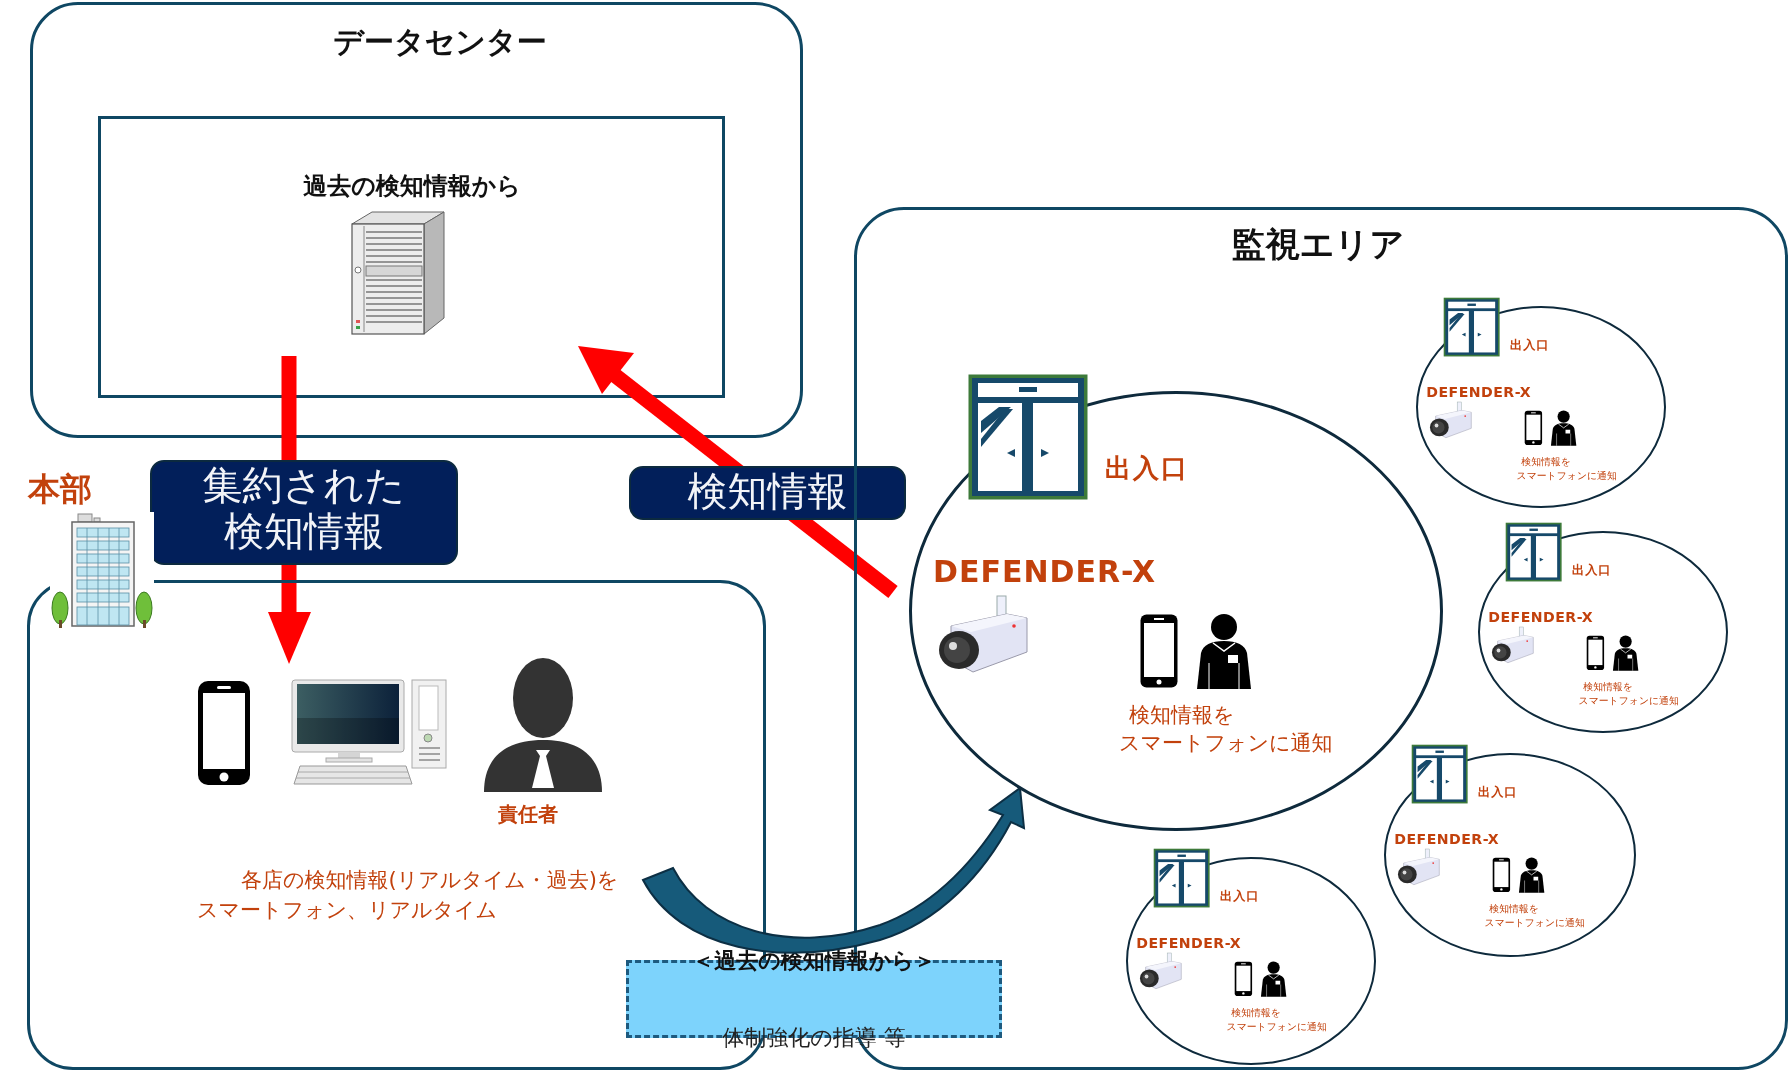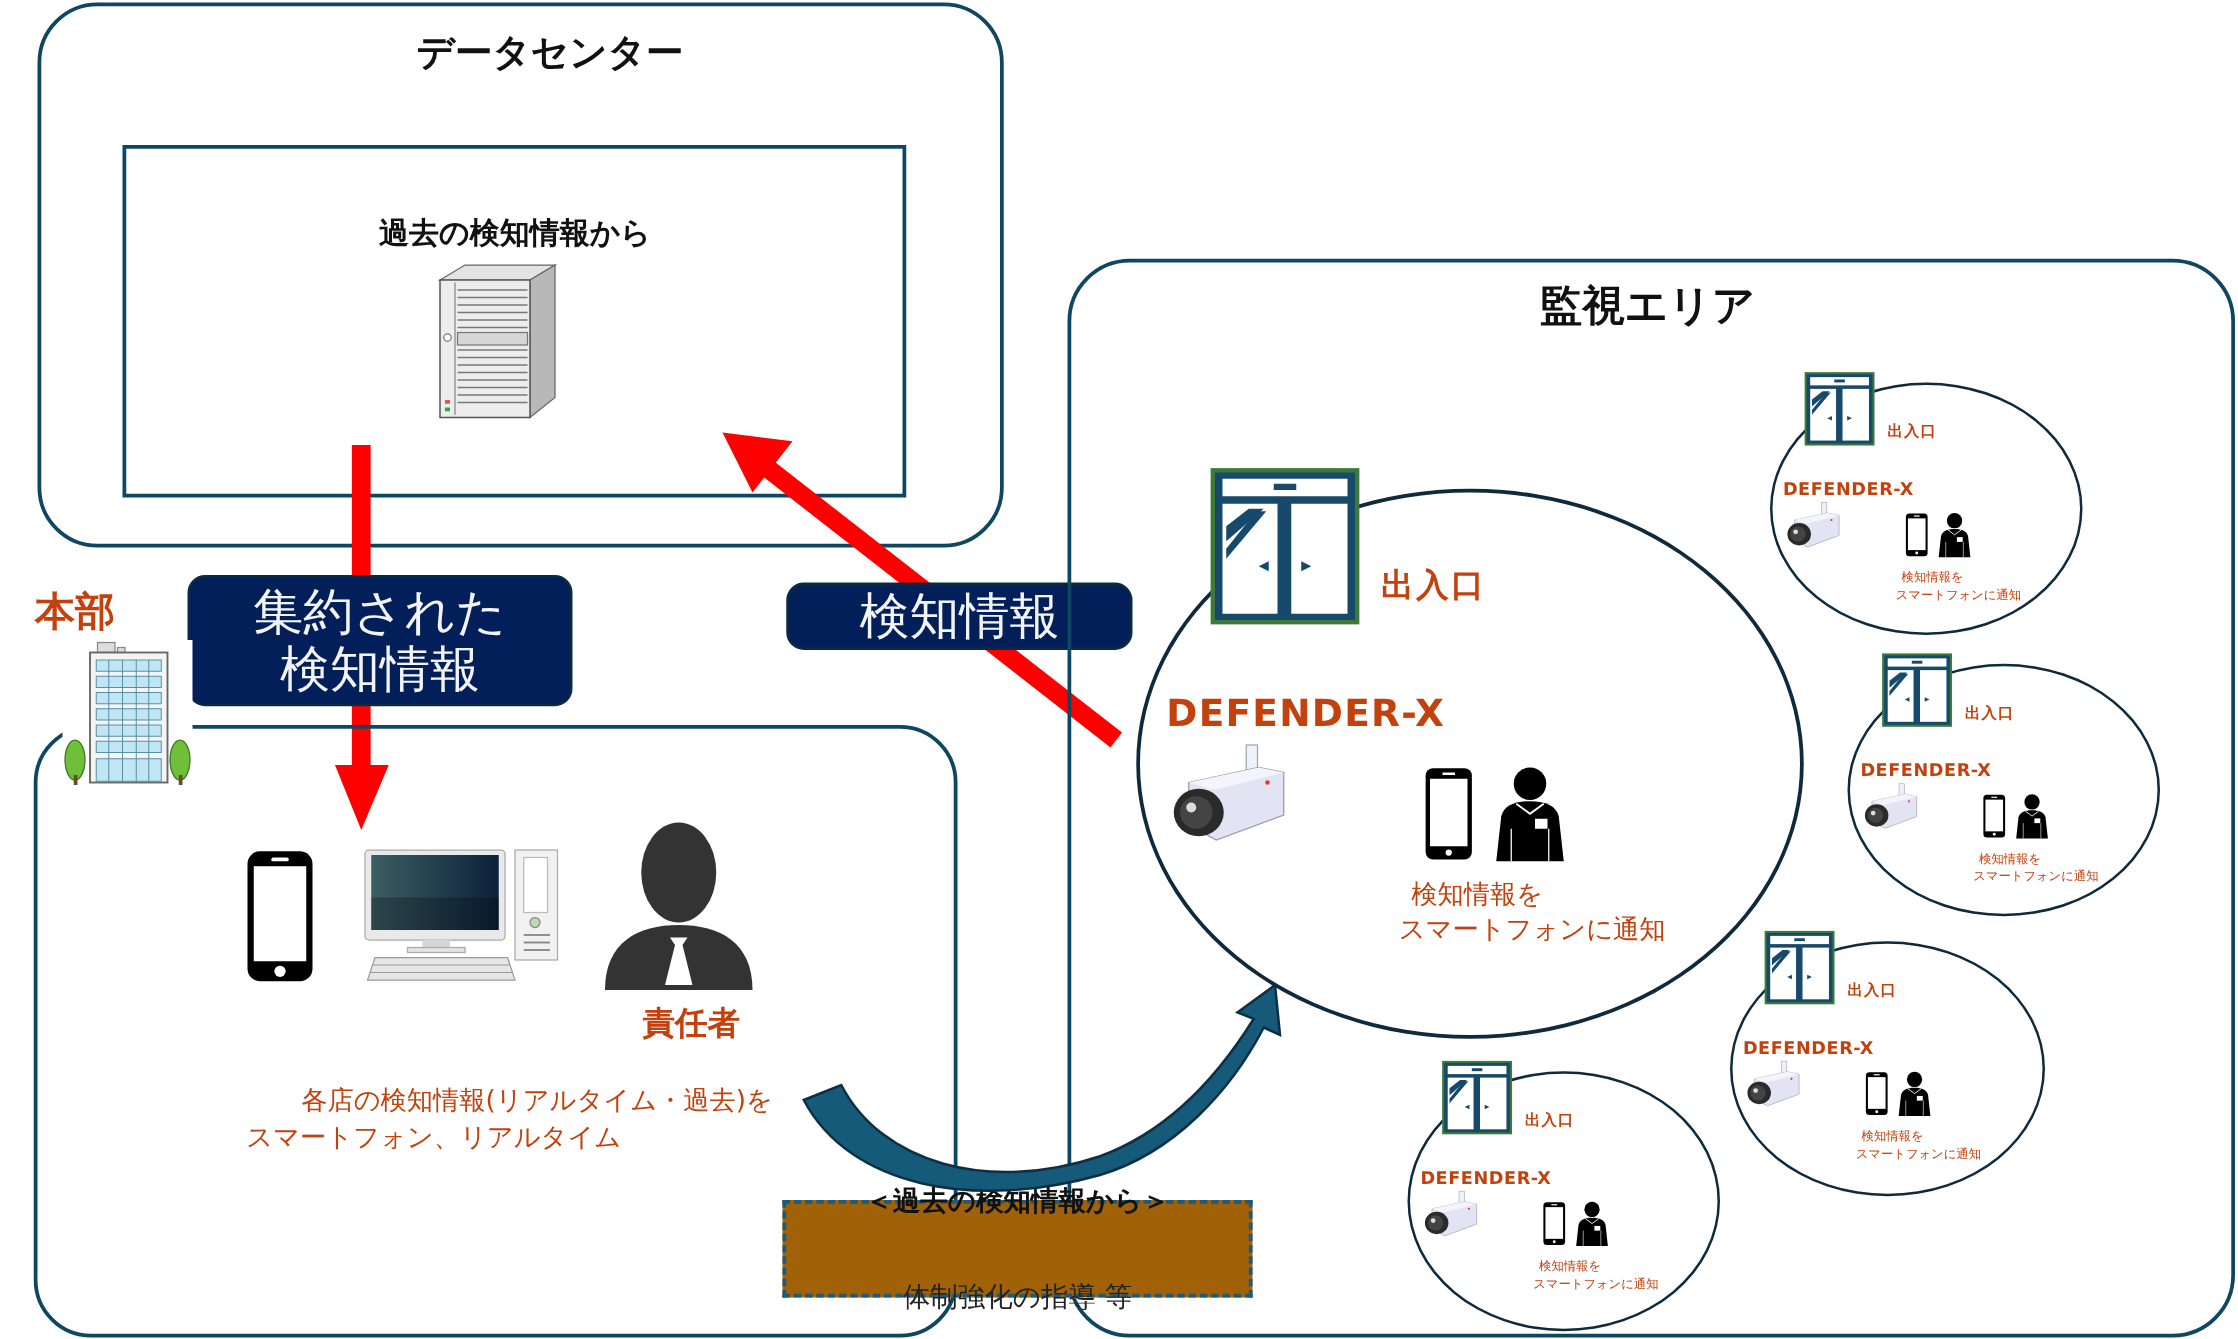--- a/index.html
+++ b/index.html
@@ -2,25 +2,25 @@
 <html><head>
 <meta charset="utf-8">
 <style>
   html, body { margin:0; padding:0; background:#ffffff; }
   body { width:1790px; height:1071px; position:relative; overflow:hidden;
          font-family:"DejaVu Sans","Liberation Sans",sans-serif; color:#000; }
   .abs { position:absolute; }
   .box { position:absolute; border:3px solid #0f4763; box-sizing:border-box; background:transparent; }
   .title { position:absolute; font-weight:bold; color:#111; white-space:nowrap; transform:translateX(-50%); }
   .lbl-dark { position:absolute; background:#021f5a; border:2px solid #0c2a3f; border-radius:14px; color:#f2f4f8;
-              box-sizing:border-box; display:flex; flex-direction:column; align-items:center; justify-content:center;
+              box-sizing:border-box; display:flex; flex-direction:column; align-items:center; justify-content:flex-start;
               font-family:"DejaVu Sans","Liberation Sans",sans-serif; font-weight:300; line-height:1.15; }
   .txt { position:absolute; white-space:nowrap; color:#c2410c; }
   svg { position:absolute; overflow:visible; }
-  .dashed { position:absolute; border:3px dashed #1d5a7f; box-sizing:border-box; background:#a16207;
+  .dashed { position:absolute; border:3px dashed #1d5a7f; box-sizing:border-box; background:#7dd3fc;
             display:flex; flex-direction:column; align-items:center; justify-content:center; }
 </style>
 </head>
 <body>
 
 <div class="box" style="left:30px;top:2px;width:773px;height:436px;border-radius:48px;"></div>
 <div class="title" style="left:422px;top:22px;font-size:30px;margin-left:18px;">データセンター</div>
 
 <div class="box" style="left:98px;top:116px;width:627px;height:282px;border-radius:0;"></div>
 <div class="title" style="left:412px;top:170px;font-size:24px;">過去の検知情報から</div>
@@ -129,21 +129,21 @@
       <line x1="10" y1="94" x2="120" y2="94"></line>
       <line x1="8" y1="100" x2="122" y2="100"></line>
     </g>
 </svg>
 
 <svg style="left:480px;top:658px;" width="126" height="134" viewBox="0 0 126 134">
   <ellipse cx="63" cy="40" rx="30" ry="40" fill="#333"></ellipse>
   <path d="M4,134 C4,96 30,82 63,82 C96,82 122,96 122,134 Z" fill="#333"></path>
   <polygon points="56,92 70,92 66,98 74,130 52,130 60,98" fill="#fff"></polygon>
 </svg>
-<div class="txt" style="left:498px;top:801px;font-size:26px;font-weight:bold;margin-left:16px;">責任者</div>
+<div class="txt" style="left:498px;top:801px;font-size:20px;font-weight:bold;">責任者</div>
 
 <div class="txt" style="left:197px;top:866px;font-size:21px;margin-left:44px;">各店の検知情報(リアルタイム・過去)を</div>
 <div class="txt" style="left:197px;top:896px;font-size:21px;">スマートフォン、リアルタイム</div>
 
 <div class="box" style="left:854px;top:207px;width:934px;height:863px;border-radius:50px;"></div>
 <div class="title" style="left:1318px;top:222px;font-size:34px;">監視エリア</div>
 
 <div class="dashed" style="left:626px;top:960px;width:376px;height:78px;">
   <span style="font-size:22px;font-weight:bold;color:#111;">＜過去の検知情報から＞</span>
   <span style="font-size:22px;color:#222;margin-top:47px;">体制強化の指導 等</span>

